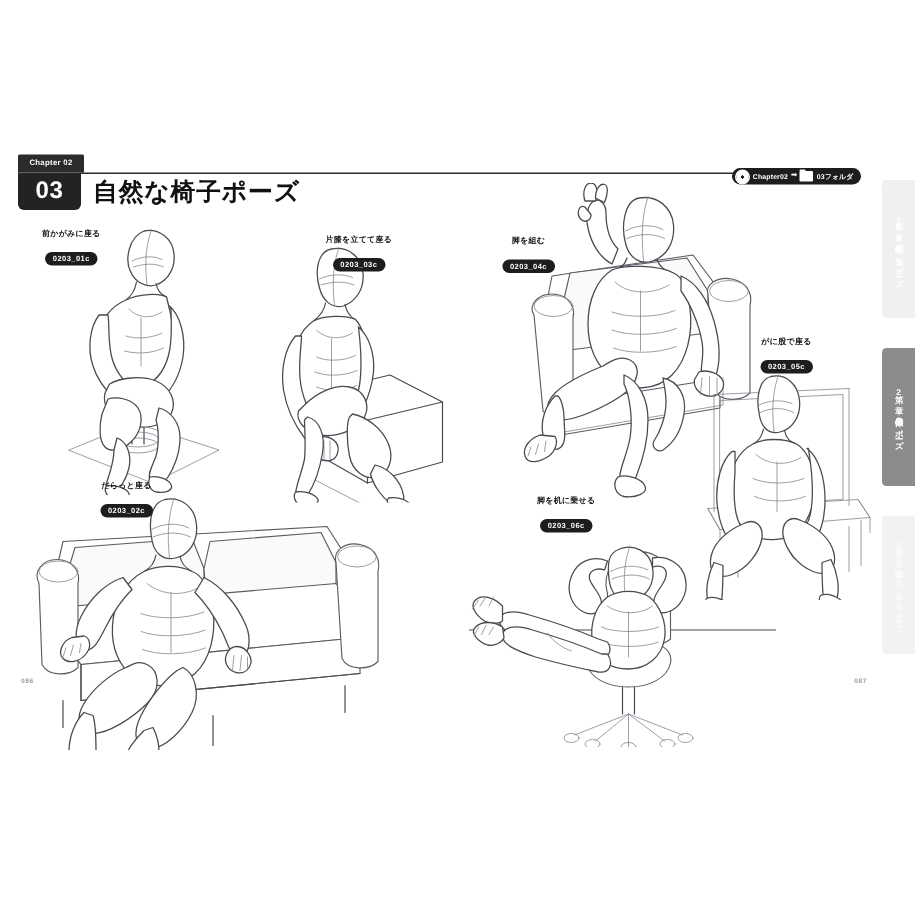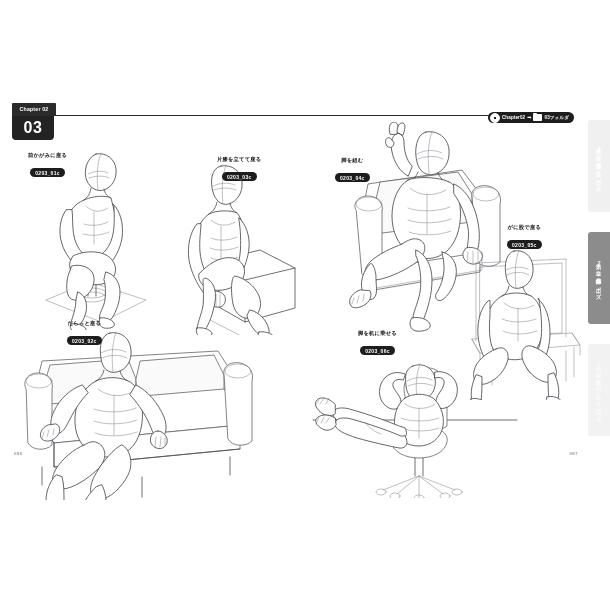--- a/index.html
+++ b/index.html
@@ -231,20 +231,21 @@
 <body>
 
 <div id="page-sheet">
 
   <div id="spread"></div>
   <div id="gutter"></div>
 
   <div id="chapter-tab">Chapter 02</div>
   <div id="header-rule"></div>
   <div id="section-number">03</div>
+  <div id="section-title">自然な椅子ポーズ</div>
 
   <div id="folder-pill">
     <span class="disc"></span>
     <span class="pill-text">Chapter02</span>
     <span class="arrow">➡</span>
     <span class="folder"></span>
     <span class="pill-text">03フォルダ</span>
   </div>
 
   <div class="side-tab" id="side-tab-1">第1章 基本の立ちポーズ</div>

